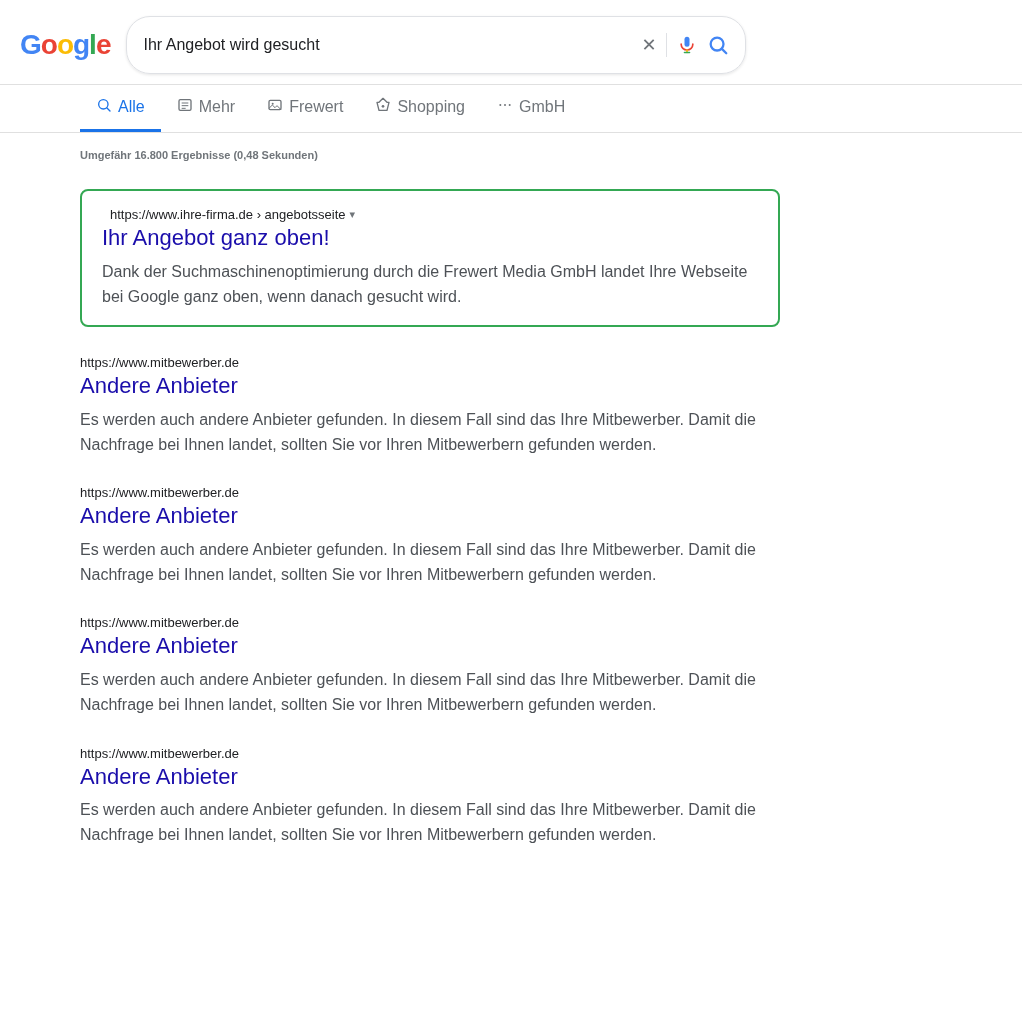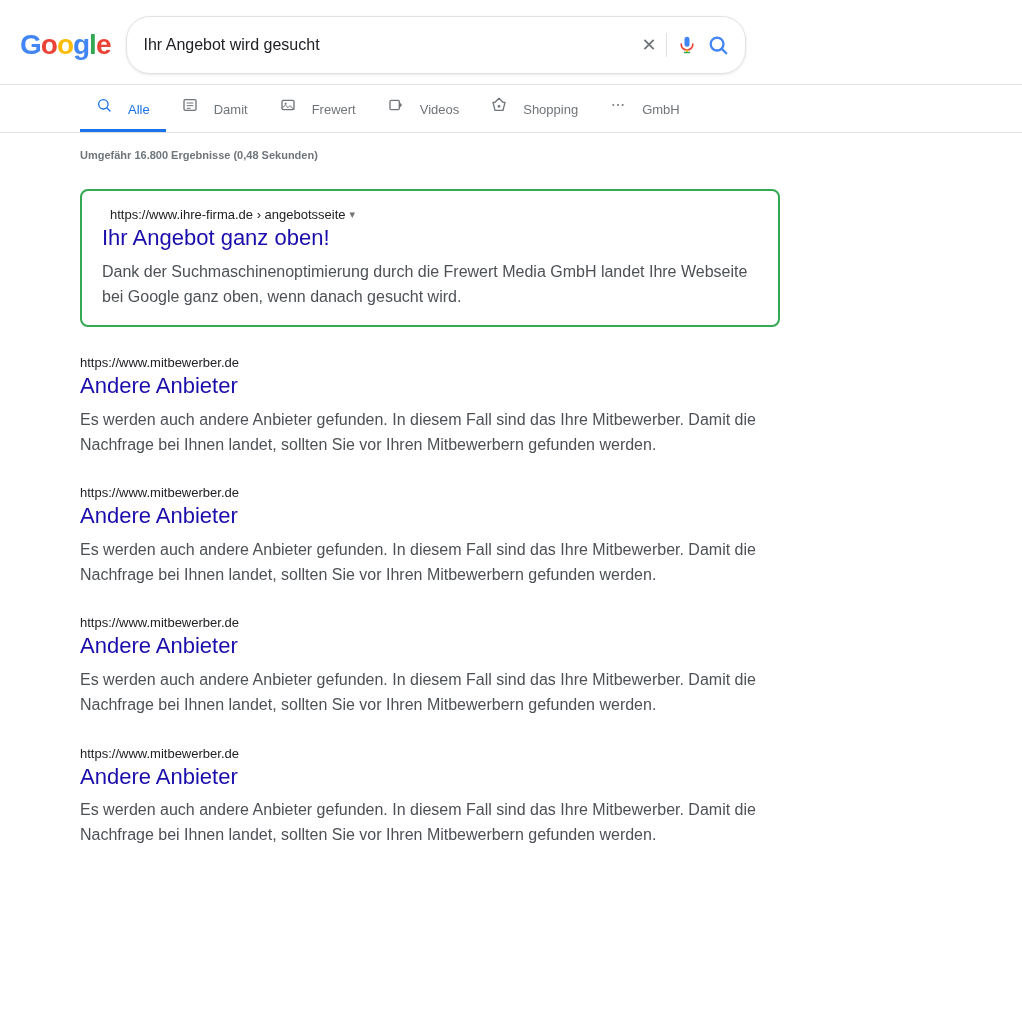--- a/index.html
+++ b/index.html
@@ -77,26 +77,26 @@
     
     .nav-tabs {
       display: flex;
       align-items: center;
       padding: 0 80px;
       gap: 0;
       border-bottom: 1px solid #e0e0e0;
     }
     .nav-tab {
       display: flex;
-      align-items: flex-end;
-      gap: 16px;
+      align-items: center;
+      gap: 6px;
       padding: 12px 16px;
       cursor: pointer;
       color: #70757a;
-      font-size: 13px;
+      font-size: 16px;
       border-bottom: 3px solid transparent;
       text-decoration: none;
       white-space: nowrap;
     }
     .nav-tab.active {
       color: #1a73e8;
       border-bottom: 3px solid #1a73e8;
     }
     .nav-tab .tab-icon {
       font-size: 16px;
@@ -209,43 +209,34 @@
 
   <div class="nav-tab">
     <span class="tab-icon">
       <svg width="16" height="16" viewBox="0 0 24 24" fill="none">
         <rect x="3" y="4" width="18" height="16" rx="2" stroke="#70757a" stroke-width="2"></rect>
         <line x1="7" y1="9" x2="17" y2="9" stroke="#70757a" stroke-width="1.5"></line>
         <line x1="7" y1="13" x2="17" y2="13" stroke="#70757a" stroke-width="1.5"></line>
         <line x1="7" y1="17" x2="13" y2="17" stroke="#70757a" stroke-width="1.5"></line>
       </svg>
     </span>
-    <span>Damit</span>
+    <span>Mehr</span>
   </div>
 
   <div class="nav-tab">
     <span class="tab-icon">
       <svg width="16" height="16" viewBox="0 0 24 24" fill="none">
         <rect x="3" y="5" width="18" height="14" rx="2" stroke="#70757a" stroke-width="2"></rect>
         <circle cx="8.5" cy="10" r="1.5" fill="#70757a"></circle>
         <path d="M3 17l5-5 4 4 3-3 6 6" stroke="#70757a" stroke-width="1.5" fill="none"></path>
       </svg>
     </span>
     <span>Frewert</span>
   </div>
 
-  <div class="nav-tab">
-    <span class="tab-icon">
-      <svg width="16" height="16" viewBox="0 0 24 24" fill="none">
-        <rect x="3" y="5" width="14" height="14" rx="2" stroke="#70757a" stroke-width="2"></rect>
-        <polygon points="21,12 17,7 17,17" fill="#70757a"></polygon>
-      </svg>
-    </span>
-    <span>Videos</span>
-  </div>
 
   <div class="nav-tab">
     <span class="tab-icon">
       <svg width="16" height="16" viewBox="0 0 24 24" fill="none">
         <path d="M12 2L6 8H3l3 12h12L21 8h-3L12 2z" stroke="#70757a" stroke-width="2" fill="none" stroke-linejoin="round"></path>
         <circle cx="12" cy="14" r="2" fill="#70757a"></circle>
       </svg>
     </span>
     <span>Shopping</span>
   </div>

